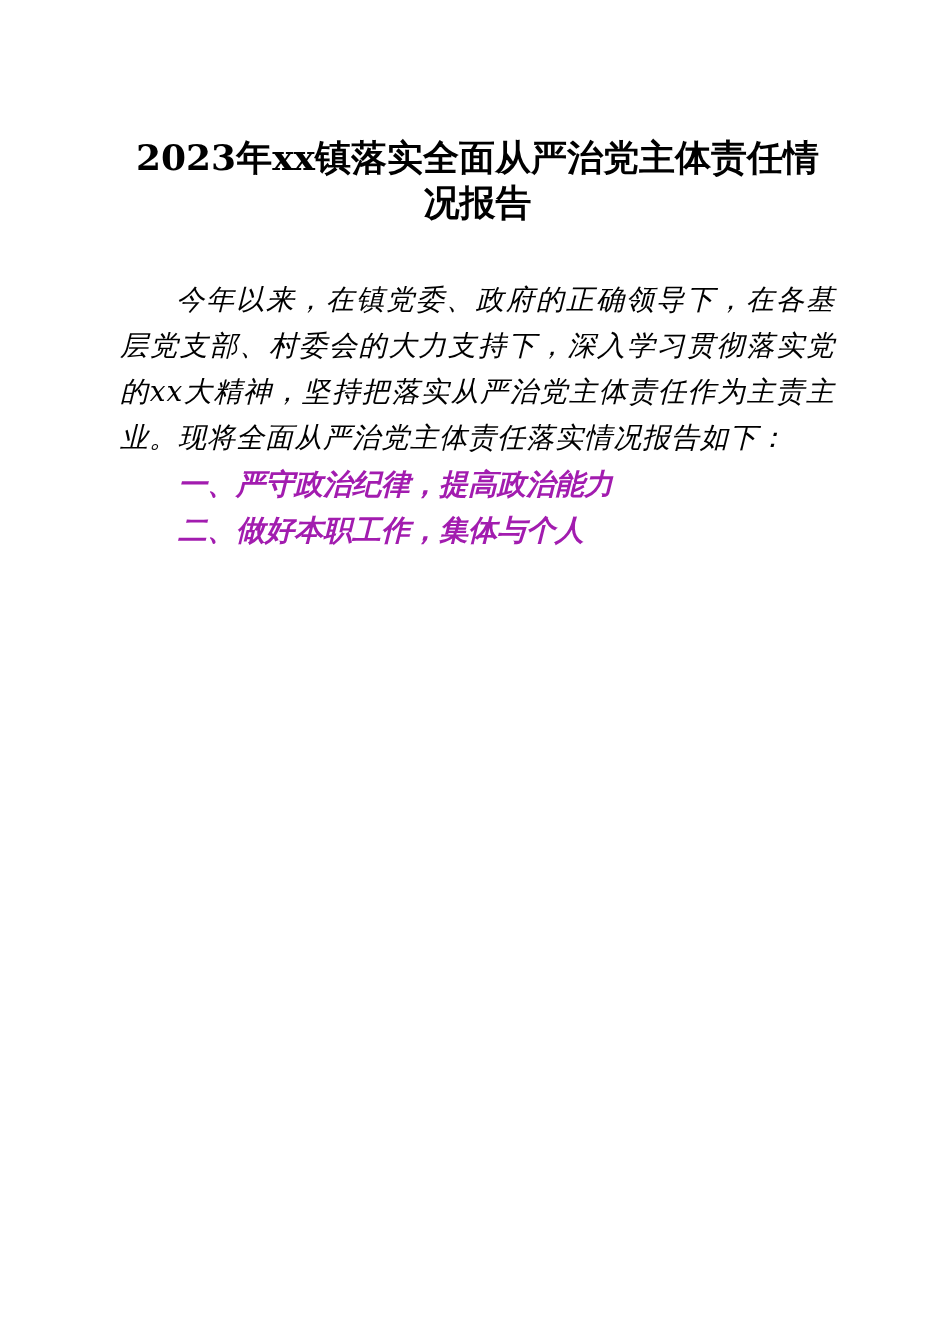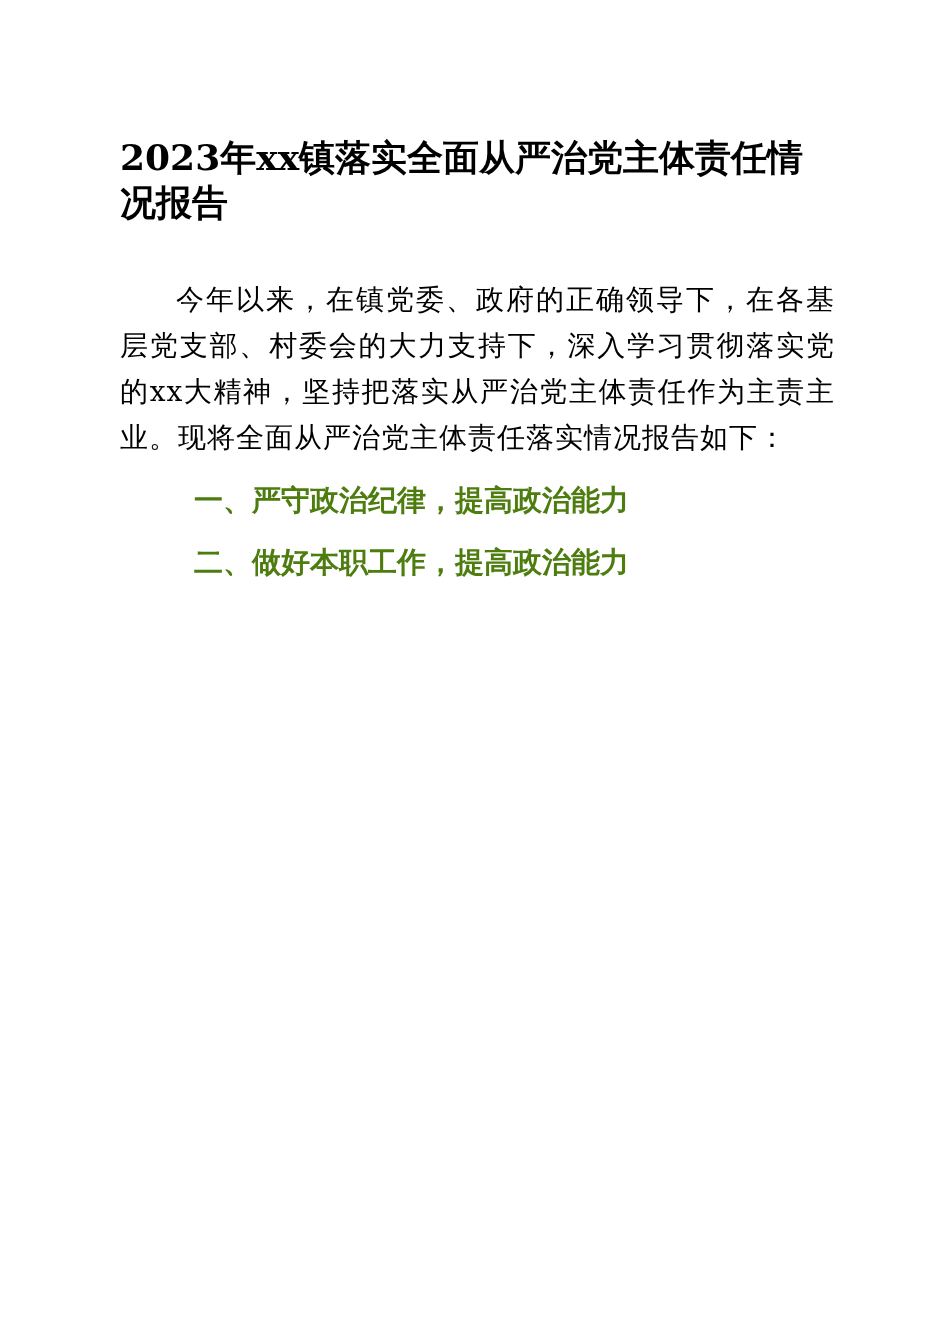--- a/index.html
+++ b/index.html
@@ -14,55 +14,57 @@
     background: #ffffff;
     box-sizing: border-box;
     padding: 135px 115px 0 120px;
     overflow: hidden;
   }
   .doc-title {
     font-family: "DejaVu Serif", "Liberation Serif", serif;
     font-weight: bold;
     font-size: 36px;
     line-height: 45px;
+    text-align: center;
     color: #000000;
     margin: 0 0 52px 0;
   }
   .doc-body {
     width: 715px;
+    font-style: italic;
   }
   .body-para {
     font-family: "DejaVu Serif", "Liberation Serif", serif;
     font-size: 28px;
     line-height: 46px;
     letter-spacing: 1px;
     text-align: justify;
     text-indent: 2em;
     color: #000000;
     margin: 0;
   }
   .section-heading {
     font-family: "DejaVu Sans", "Liberation Sans", sans-serif;
     font-weight: bold;
     font-size: 29px;
     line-height: 46px;
     text-indent: 2em;
     text-align: left;
-    color: #4d7c0f;
-    margin: 16px;
+    color: #a21caf;
+    margin: 0;
   }
 </style>
 </head>
 <body>
 
 <div class="page">
   <h1 class="doc-title">2023年xx镇落实全面从严治党主体责任情况报告</h1>
 
   <div class="doc-body">
     <p class="body-para">今年以来，在镇党委、政府的正确领导下，在各基层党支部、村委会的大力支持下，深入学习贯彻落实党的xx大精神，坚持把落实从严治党主体责任作为主责主业。现将全面从严治党主体责任落实情况报告如下：</p>
 
     <h2 class="section-heading">一、严守政治纪律，提高政治能力</h2>
 
 
-    <h2 class="section-heading">二、做好本职工作，提高政治能力</h2>
+    <h2 class="section-heading">二、做好本职工作，集体与个人</h2>
 
   </div>
 </div>
 
 </body></html>

